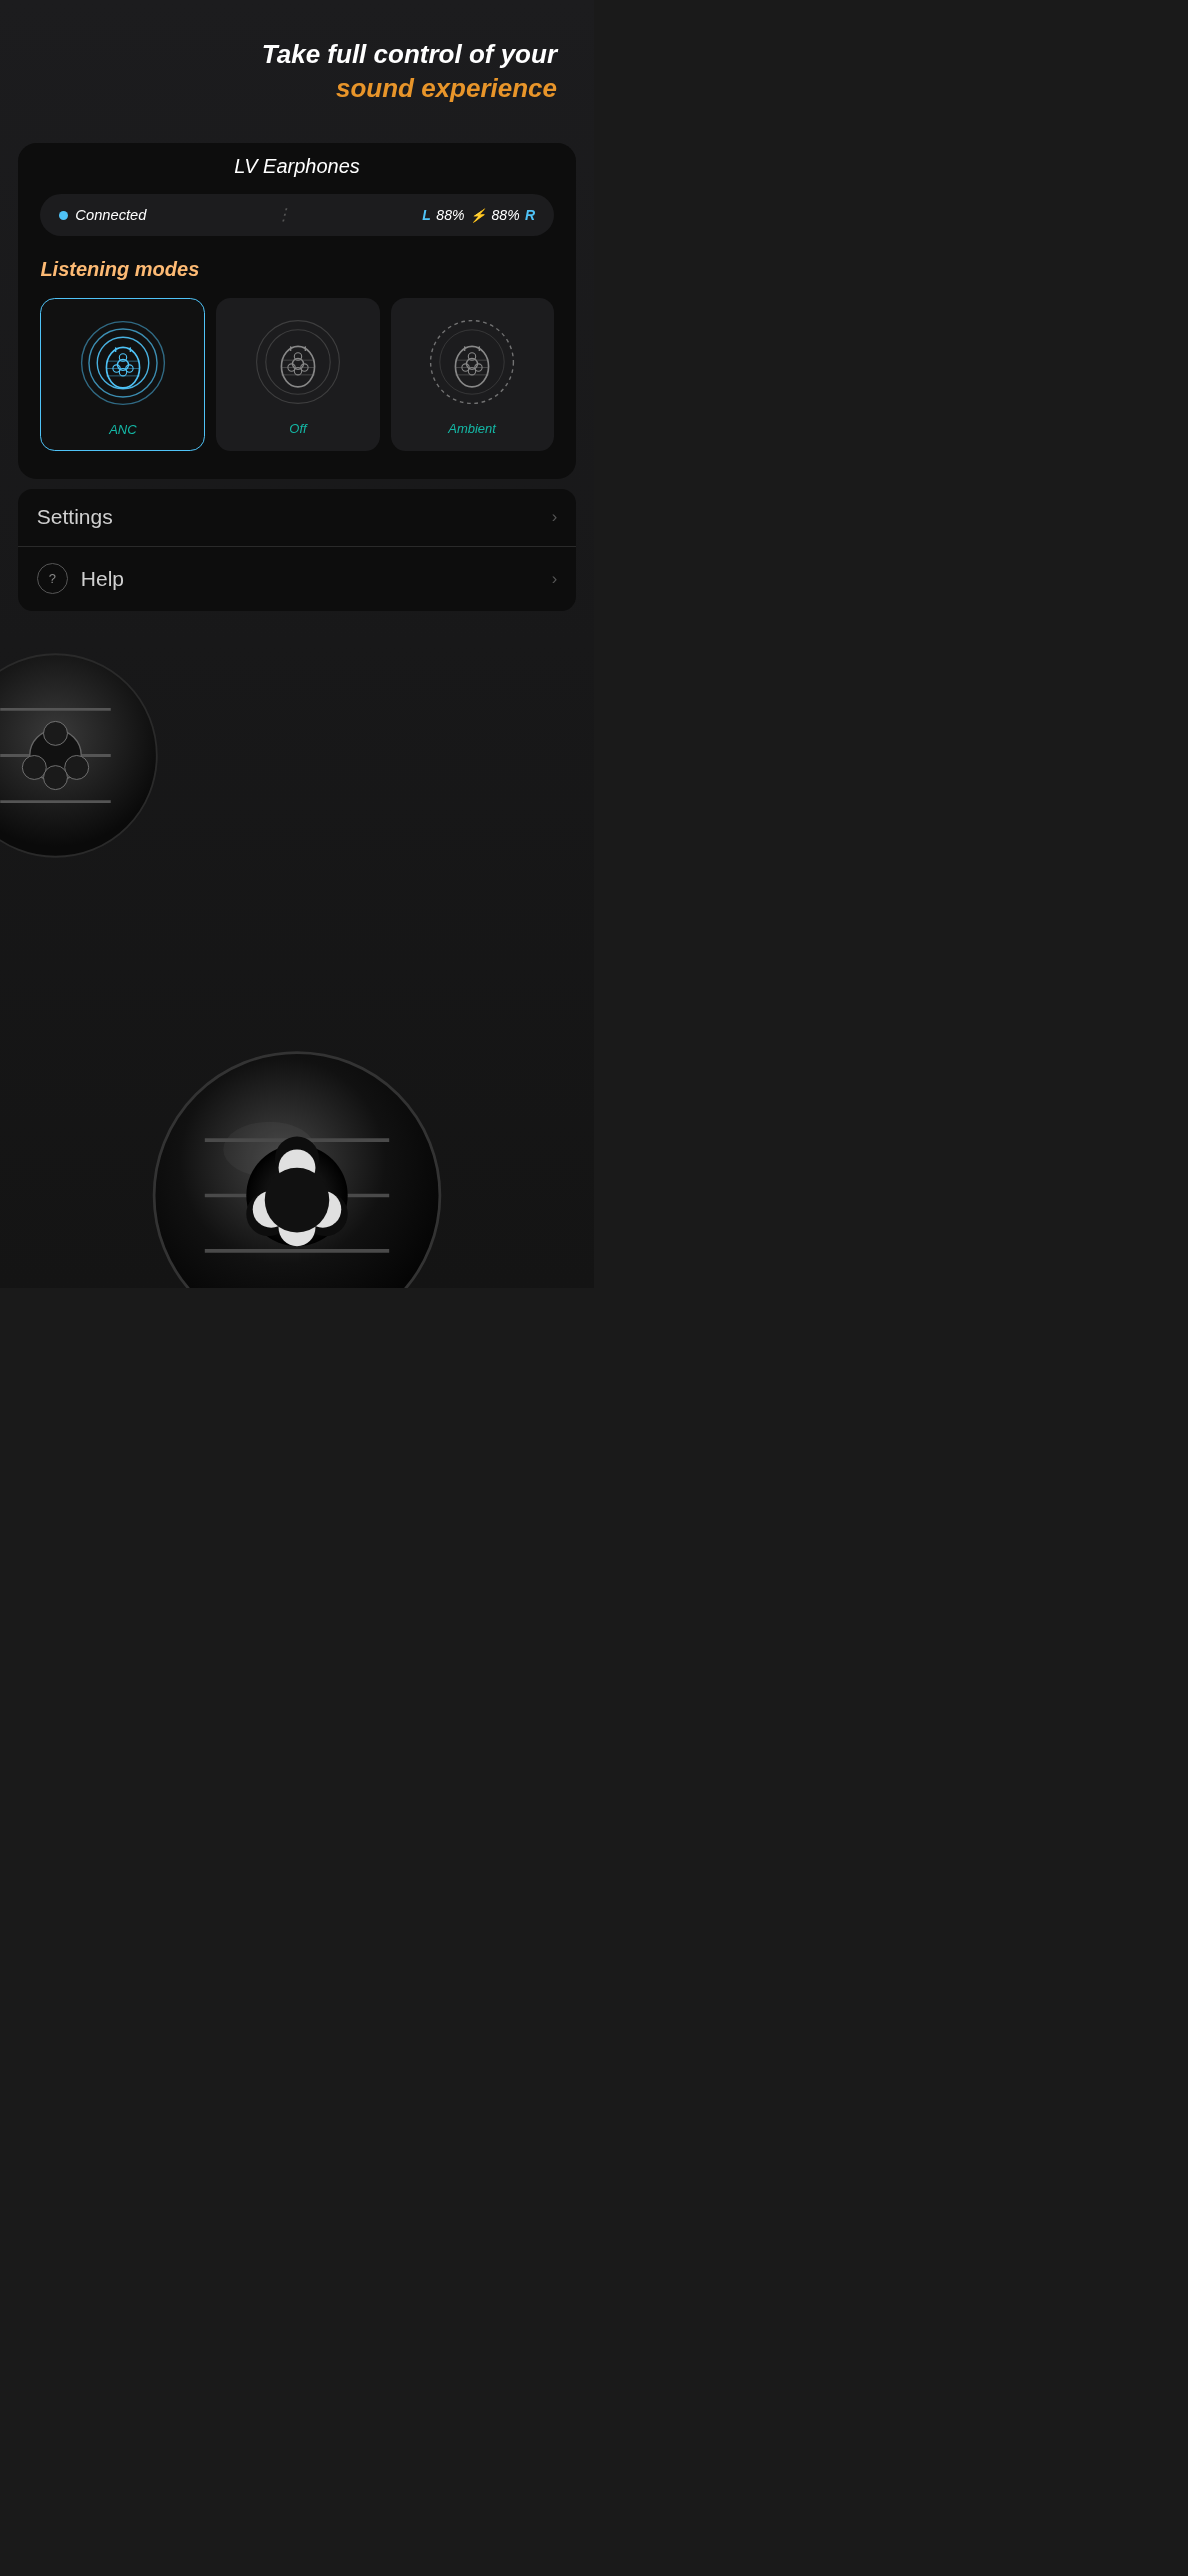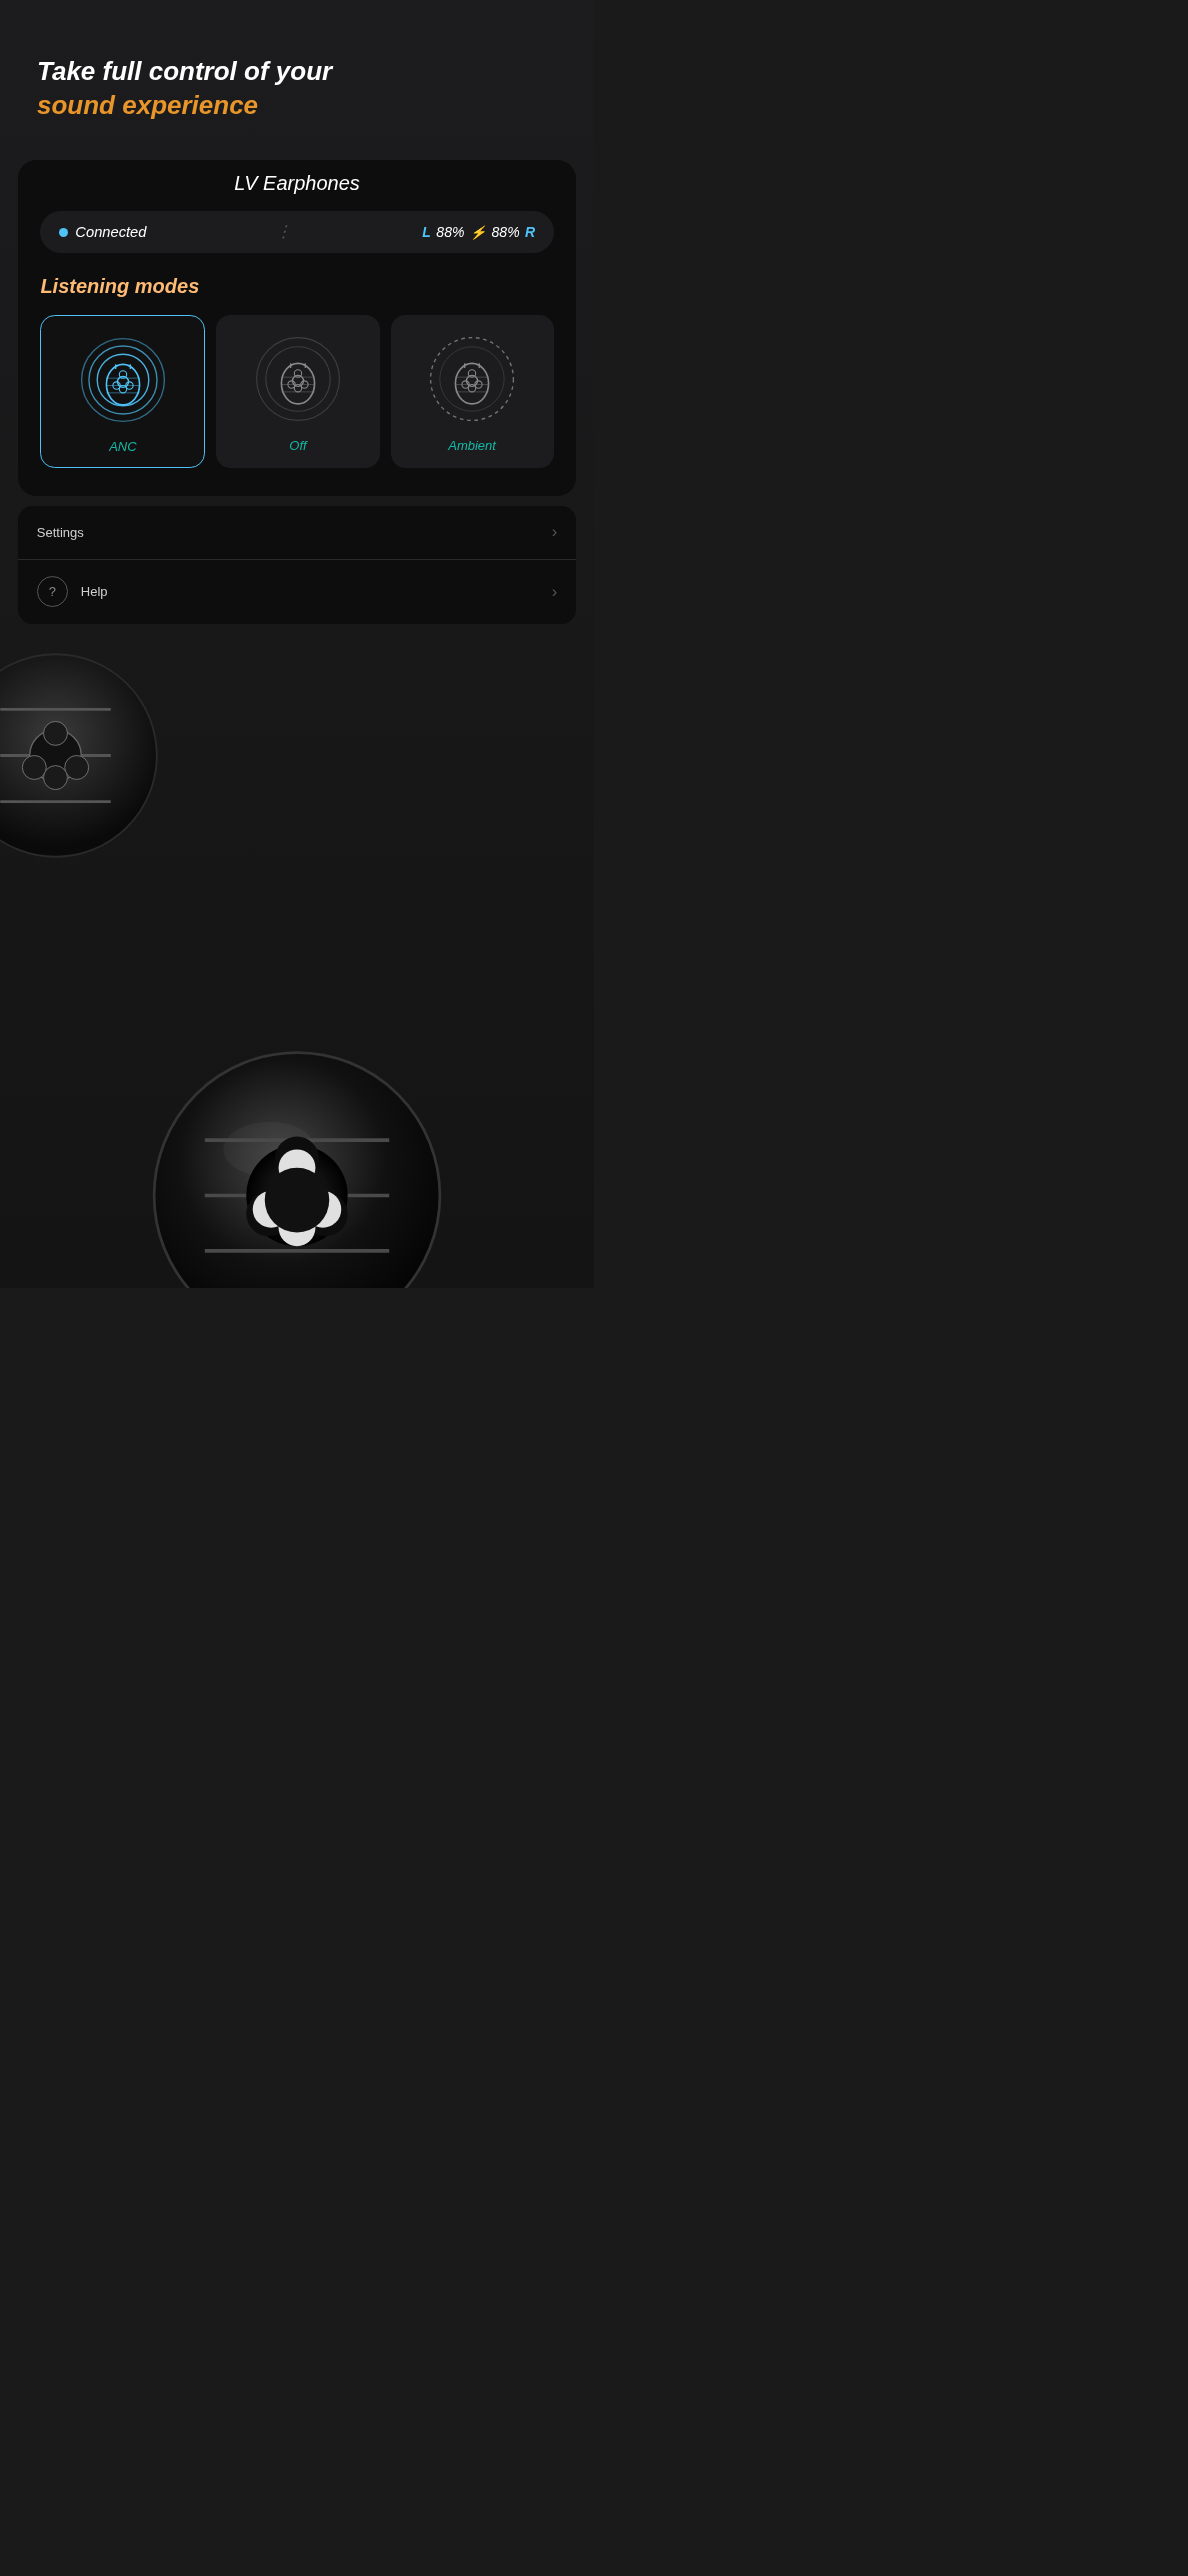--- a/index.html
+++ b/index.html
@@ -16,22 +16,22 @@
     .page {
       width: 100%;
       height: 100%;
       background: linear-gradient(180deg, #1c1c1e 0%, #141414 100%);
       position: relative;
       overflow: hidden;
     }
 
     
     .header {
-      text-align: left;
-      padding: 55px 37px 28px;
+      text-align: right;
+      padding: 38px 37px 28px;
     }
 
     .header-top-line {
       font-size: 26px;
       font-style: italic;
       font-weight: 600;
       color: #ffffff;
       line-height: 1.3;
     }
 
@@ -192,21 +192,21 @@
       border-radius: 50%;
       border: 1.4px solid #555;
       display: flex;
       align-items: center;
       justify-content: center;
       color: #888;
       font-size: 13px;
     }
 
     .menu-item-text {
-      font-size: 13px;
+      font-size: 21px;
       color: #d0d0d0;
     }
 
     .chevron {
       color: #555;
       font-size: 16.6px;
     }
 
     
     .earphone-left {

